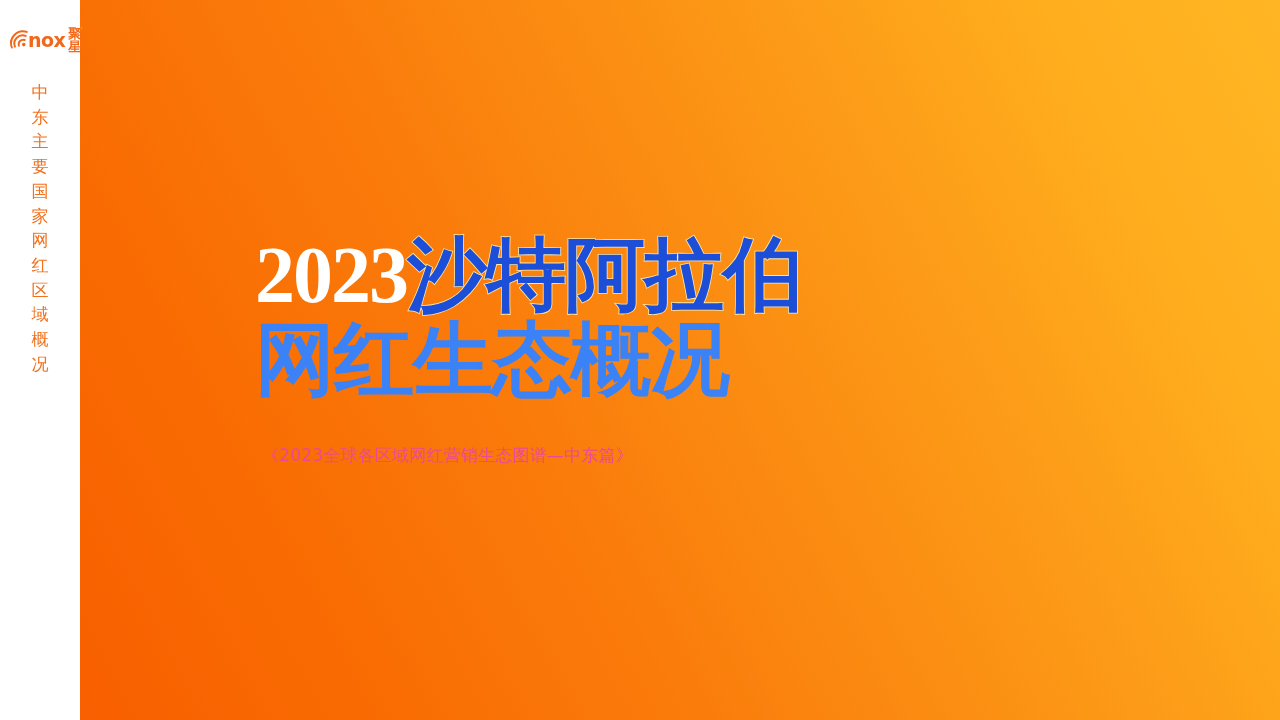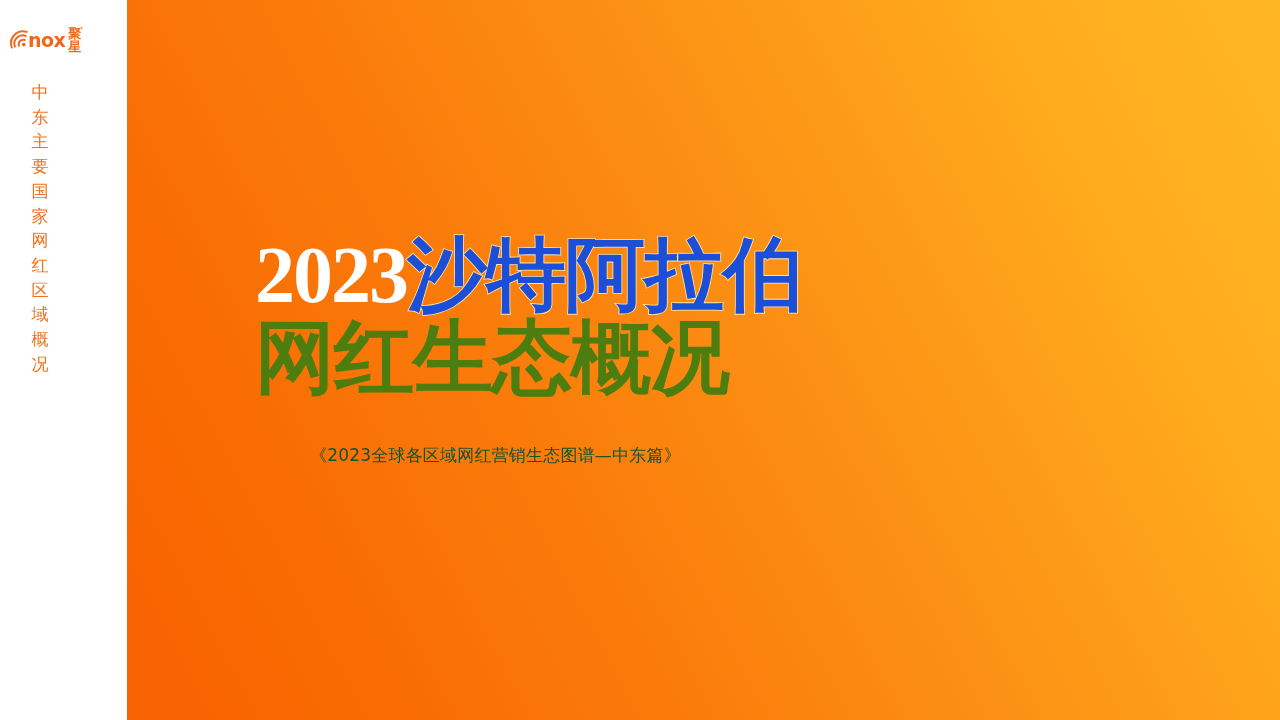--- a/index.html
+++ b/index.html
@@ -23,21 +23,20 @@
 
   
   .left-rail {
     position: absolute;
     left: 0;
     top: 0;
     width: 80px;
     height: 720px;
     background: #ffffff;
     z-index: 3;
-    padding-left: 47px;
   }
 
   .logo {
     position: absolute;
     left: 8px;
     top: 24px;
     width: 72px;
     height: 32px;
     display: flex;
     align-items: center;
@@ -153,40 +152,39 @@
   .title-country {
     color: #1d4ed8;
     font-family: "DejaVu Sans", "Liberation Sans", sans-serif;
     font-weight: 900;
     -webkit-text-stroke: 1.6px #ffe9a8;
     paint-order: stroke fill;
     letter-spacing: -1px;
   }
 
   .title-line-2 {
-    margin-top: 4px;
+    margin-top: 12px;
     font-size: 80px;
     font-weight: 900;
-    color: #4d7c0f;
-    font-family: Liberation Sans, sans-serif;
+    color: #3b82f6;
+    font-family: Liberation Mono, monospace;
     letter-spacing: -1px;
   }
 
   .subtitle {
     position: absolute;
     left: 262px;
     top: 444px;
     font-size: 17px;
-    color: #14532d;
+    color: #ec4899;
     font-weight: 400;
     letter-spacing: 0.2px;
     white-space: nowrap;
     z-index: 4;
     font-family: "DejaVu Sans", "Liberation Sans", sans-serif;
-    margin-left: 48px;
   }
 </style>
 </head>
 <body>
 
 <div class="slide">
 
   <div class="panel"></div>
 
   <div class="left-rail">

